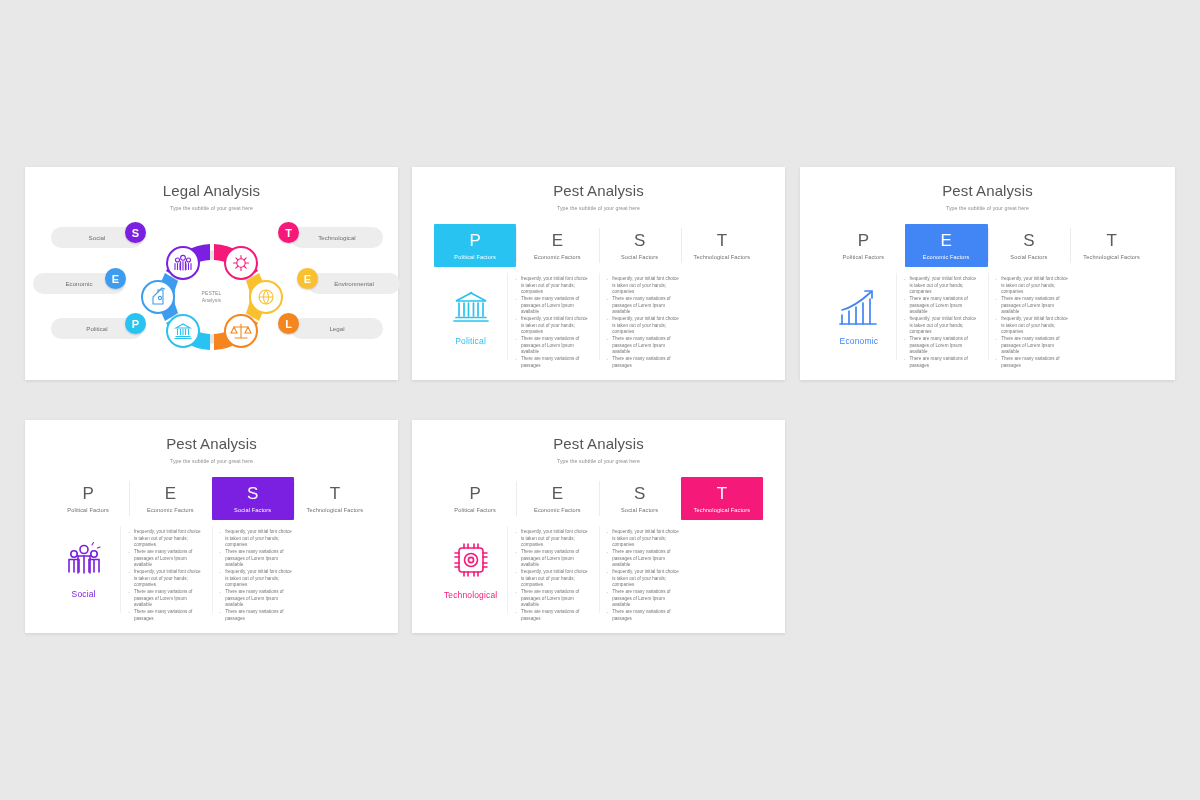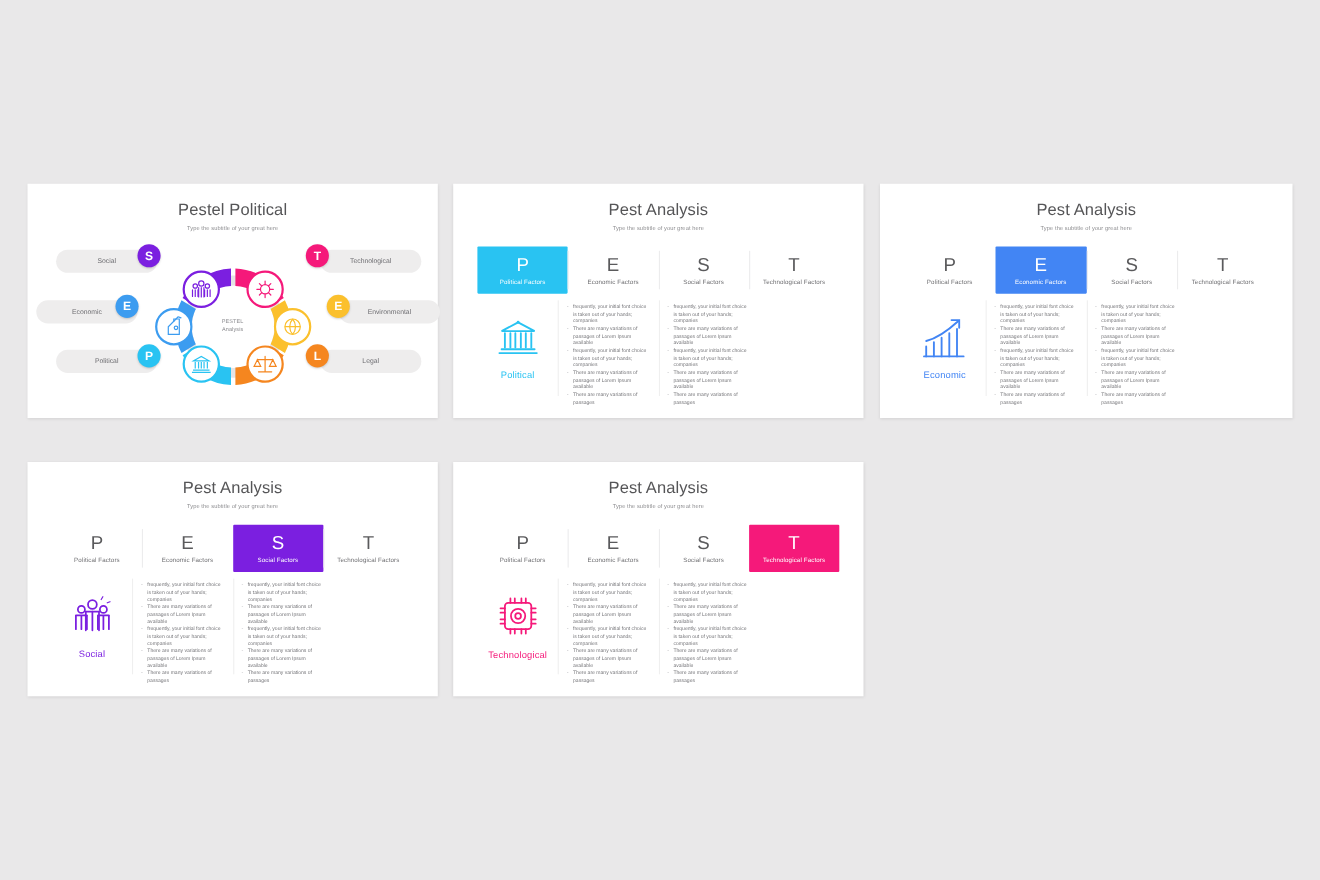--- a/index.html
+++ b/index.html
@@ -107,21 +107,21 @@
     letter-spacing: .1px; pointer-events: none;
   }
 </style>
 </head>
 <body>
 
 <div class="canvas">
 
   <div class="slide s1">
     <div class="sl-head">
-      <div class="sl-title">Pestel Political</div>
+      <div class="sl-title">Legal Analysis</div>
       <div class="sl-sub">Type the subtitle of your great here</div>
     </div>
 
     <div class="wheel-area">
 
       <div class="pill" style="left:18px; top:8px; width:92px;">
         <span class="pill-txt">Social</span>
       </div>
       <div class="badge" style="left:92px; top:3px; background:#7b1fe0;">
         <span>S</span>

